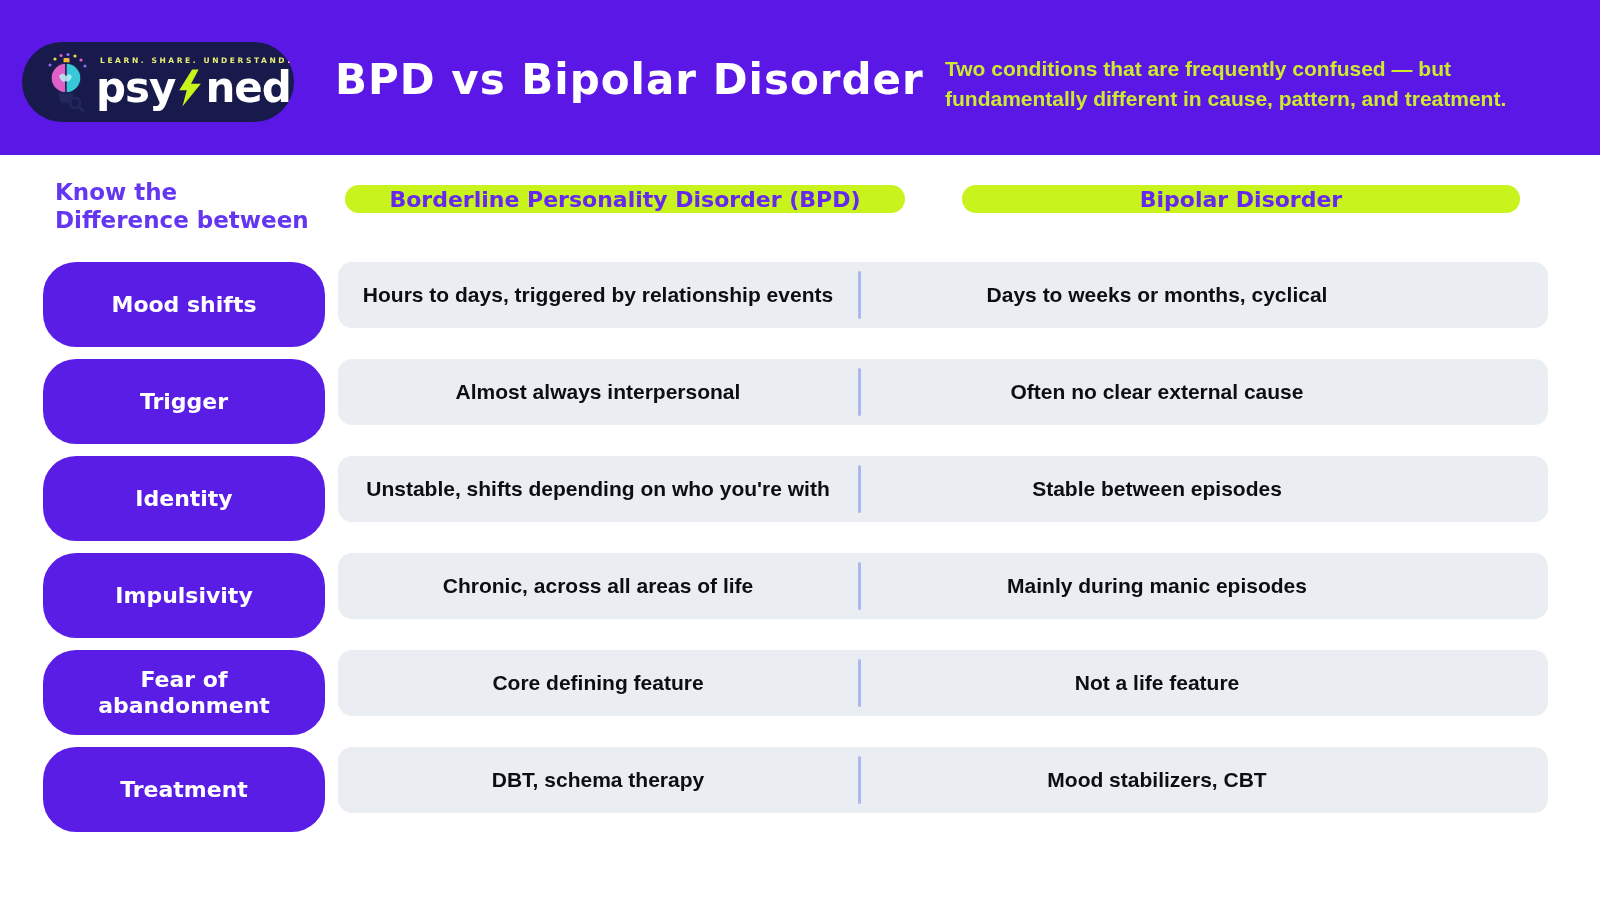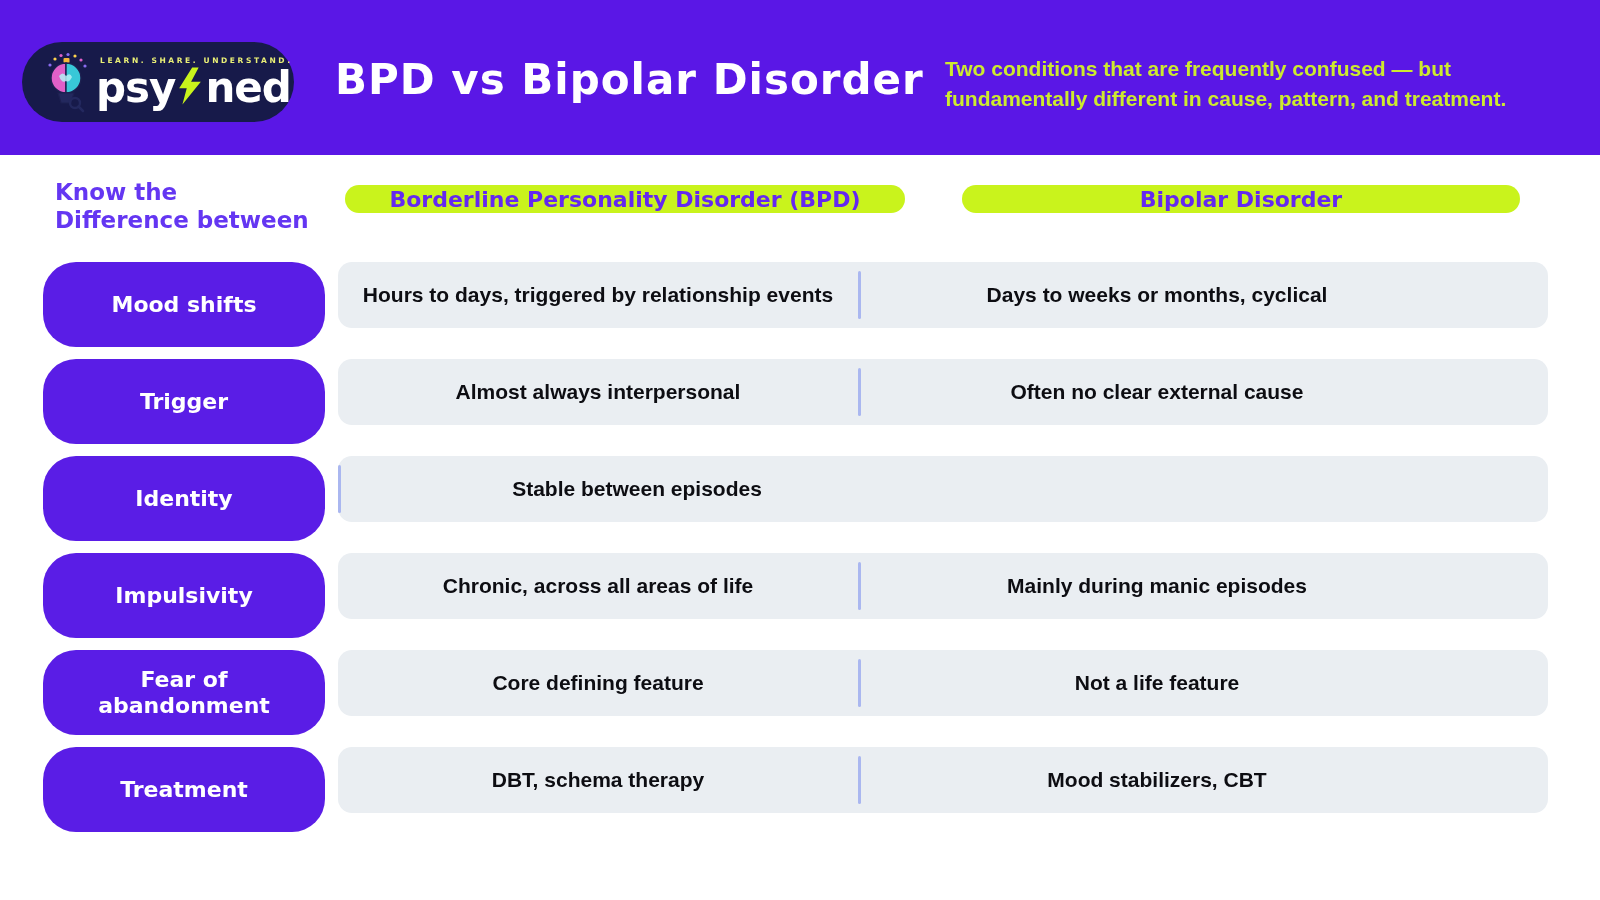--- a/index.html
+++ b/index.html
@@ -17,21 +17,21 @@
     position:absolute;left:22px;top:42px;width:272px;height:80px;
     background:var(--logo-navy,#171a4a);border-radius:40px;
     display:flex;align-items:center;padding:0 0 0 20px;box-sizing:border-box;
   }
   .logo-icon{width:48px;height:62px;flex:0 0 auto;margin-right:6px;}
   .logo-textblock{display:flex;flex-direction:column;justify-content:center;}
   .logo-tagline{
     color:#e9ef76;font-size:7.5px;font-weight:bold;letter-spacing:2.6px;
     margin:0 0 2px 4px;white-space:nowrap;
   }
-  .logo-word{display:flex;align-items:flex-start;line-height:1;}
+  .logo-word{display:flex;align-items:center;line-height:1;}
   .logo-word span{
     color:#ffffff;font-size:42px;font-weight:bold;letter-spacing:-1px;
     font-family:"DejaVu Sans",sans-serif;
   }
   .bolt{width:26px;height:38px;margin:0 2px;}
   .main-title{
     position:absolute;left:335px;top:55px;
     color:#ffffff;font-size:42px;font-weight:bold;letter-spacing:1px;
     font-family:"DejaVu Sans",sans-serif;white-space:nowrap;
   }
@@ -139,20 +139,21 @@
 
   <div class="row-label r2">Trigger</div>
   <div class="row-bar r2">
     <div class="cell left">Almost always interpersonal</div>
     <div class="divider"></div>
     <div class="cell right">Often no clear external cause</div>
   </div>
 
   <div class="row-label r3">Identity</div>
   <div class="row-bar r3">
+    <div class="cell left">Unstable, shifts depending on who you're with</div>
     <div class="divider"></div>
     <div class="cell right">Stable between episodes</div>
   </div>
 
   <div class="row-label r4">Impulsivity</div>
   <div class="row-bar r4">
     <div class="cell left">Chronic, across all areas of life</div>
     <div class="divider"></div>
     <div class="cell right">Mainly during manic episodes</div>
   </div>

